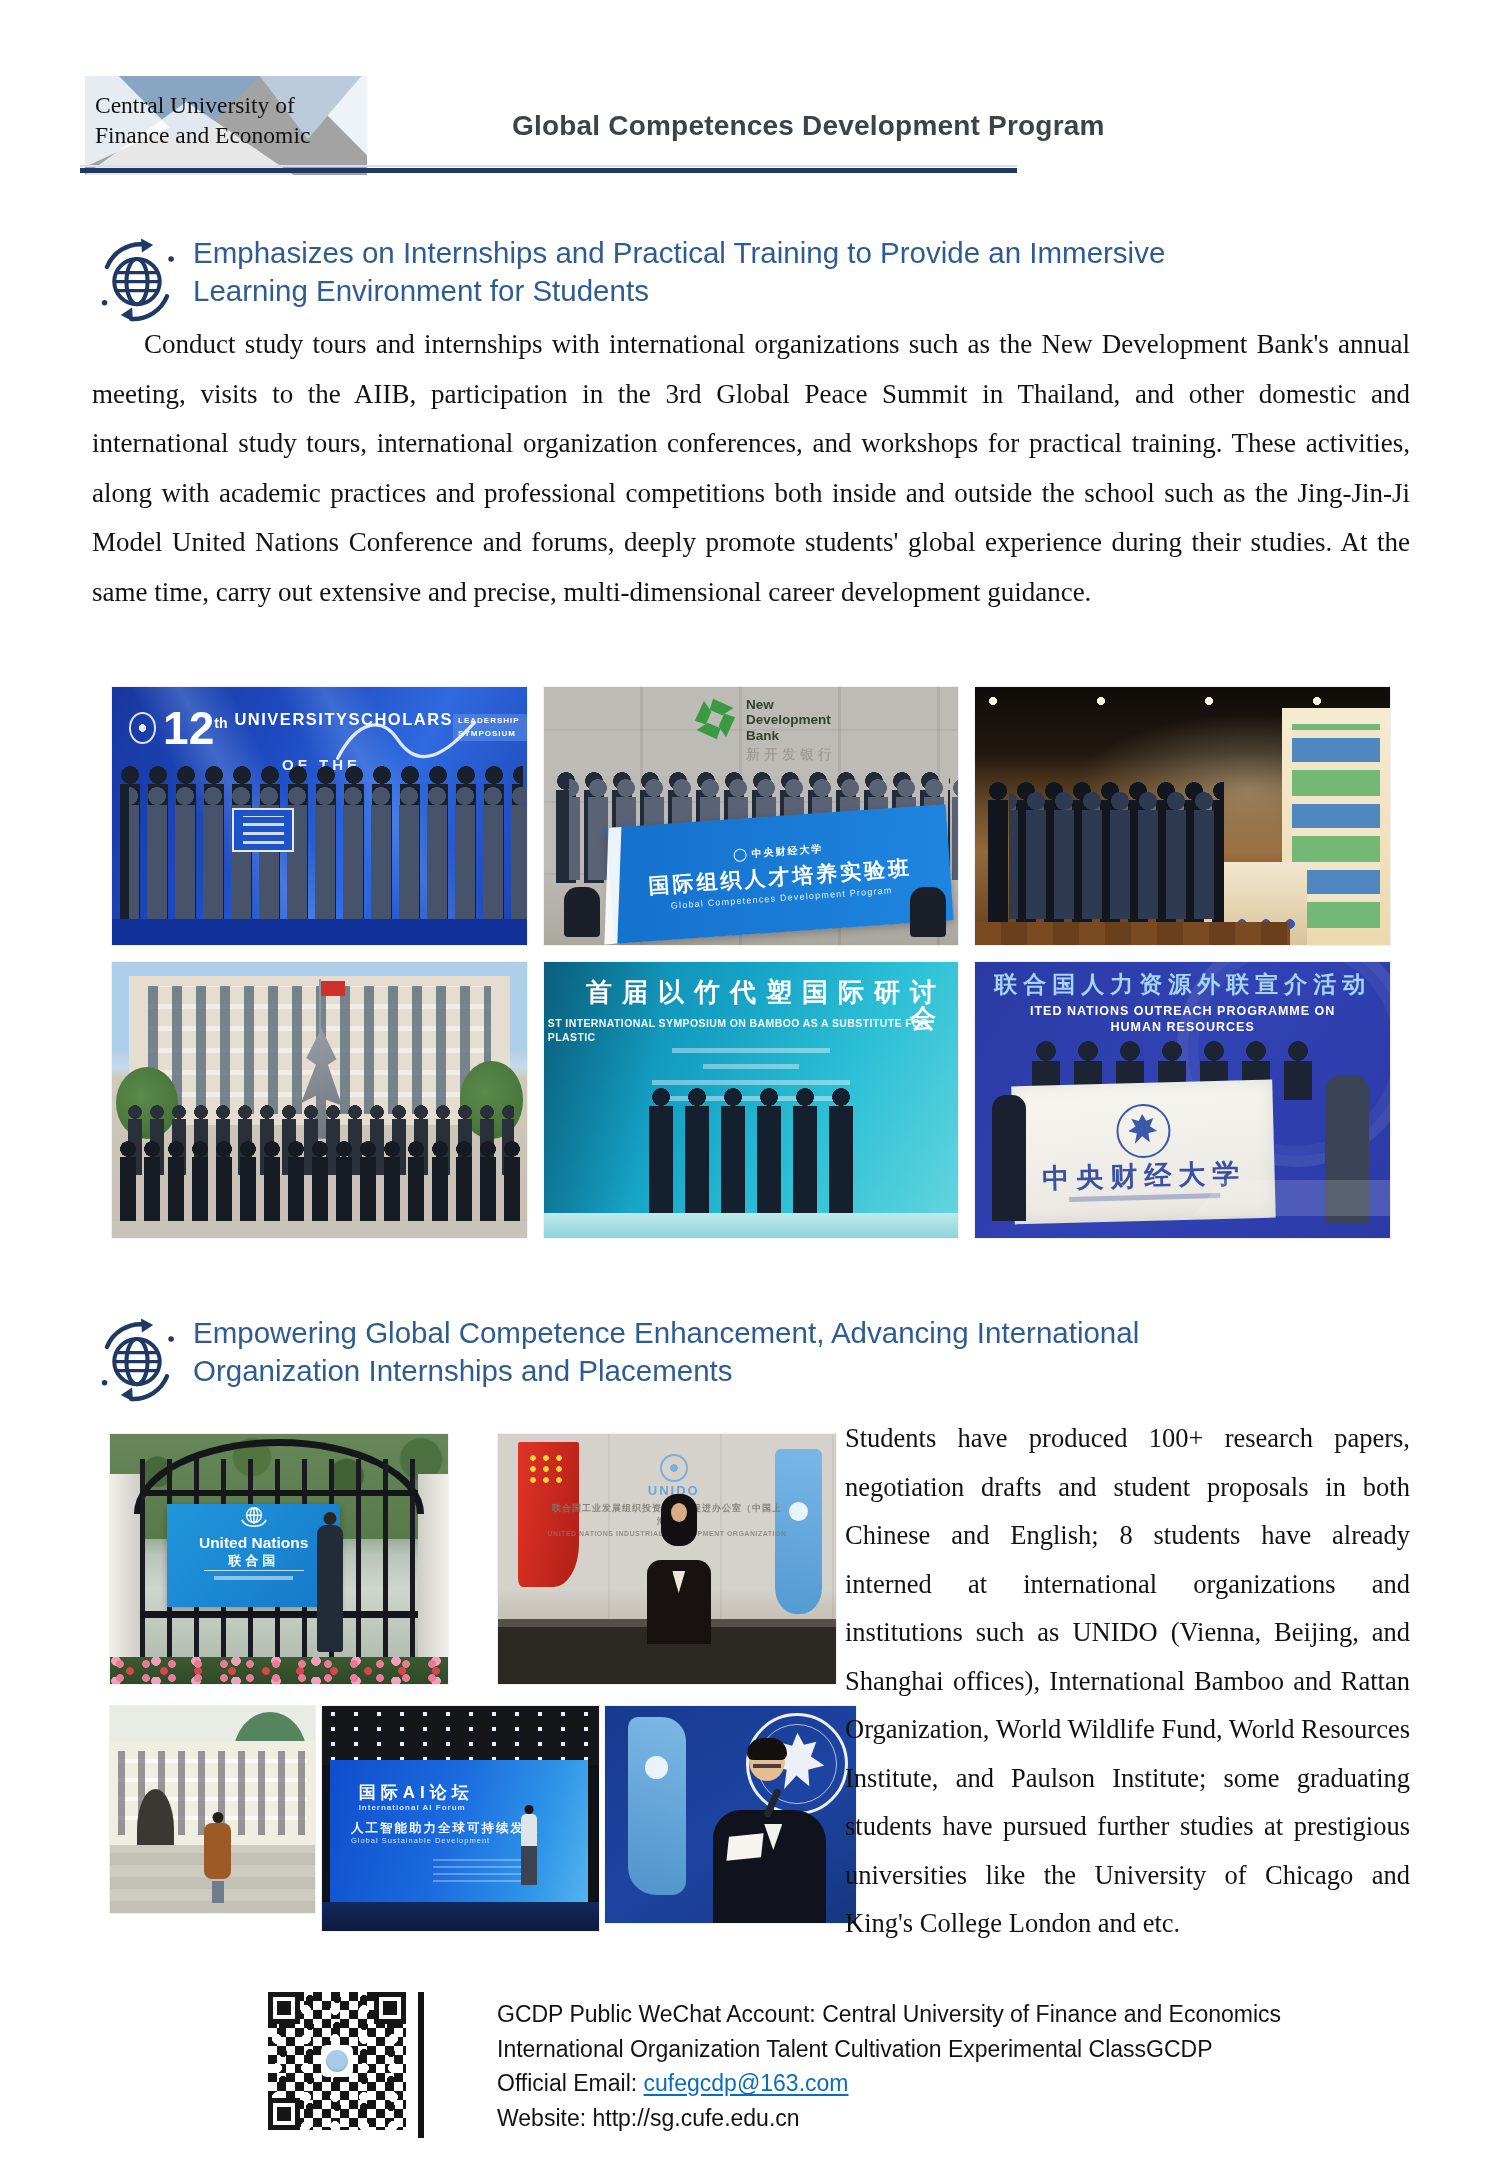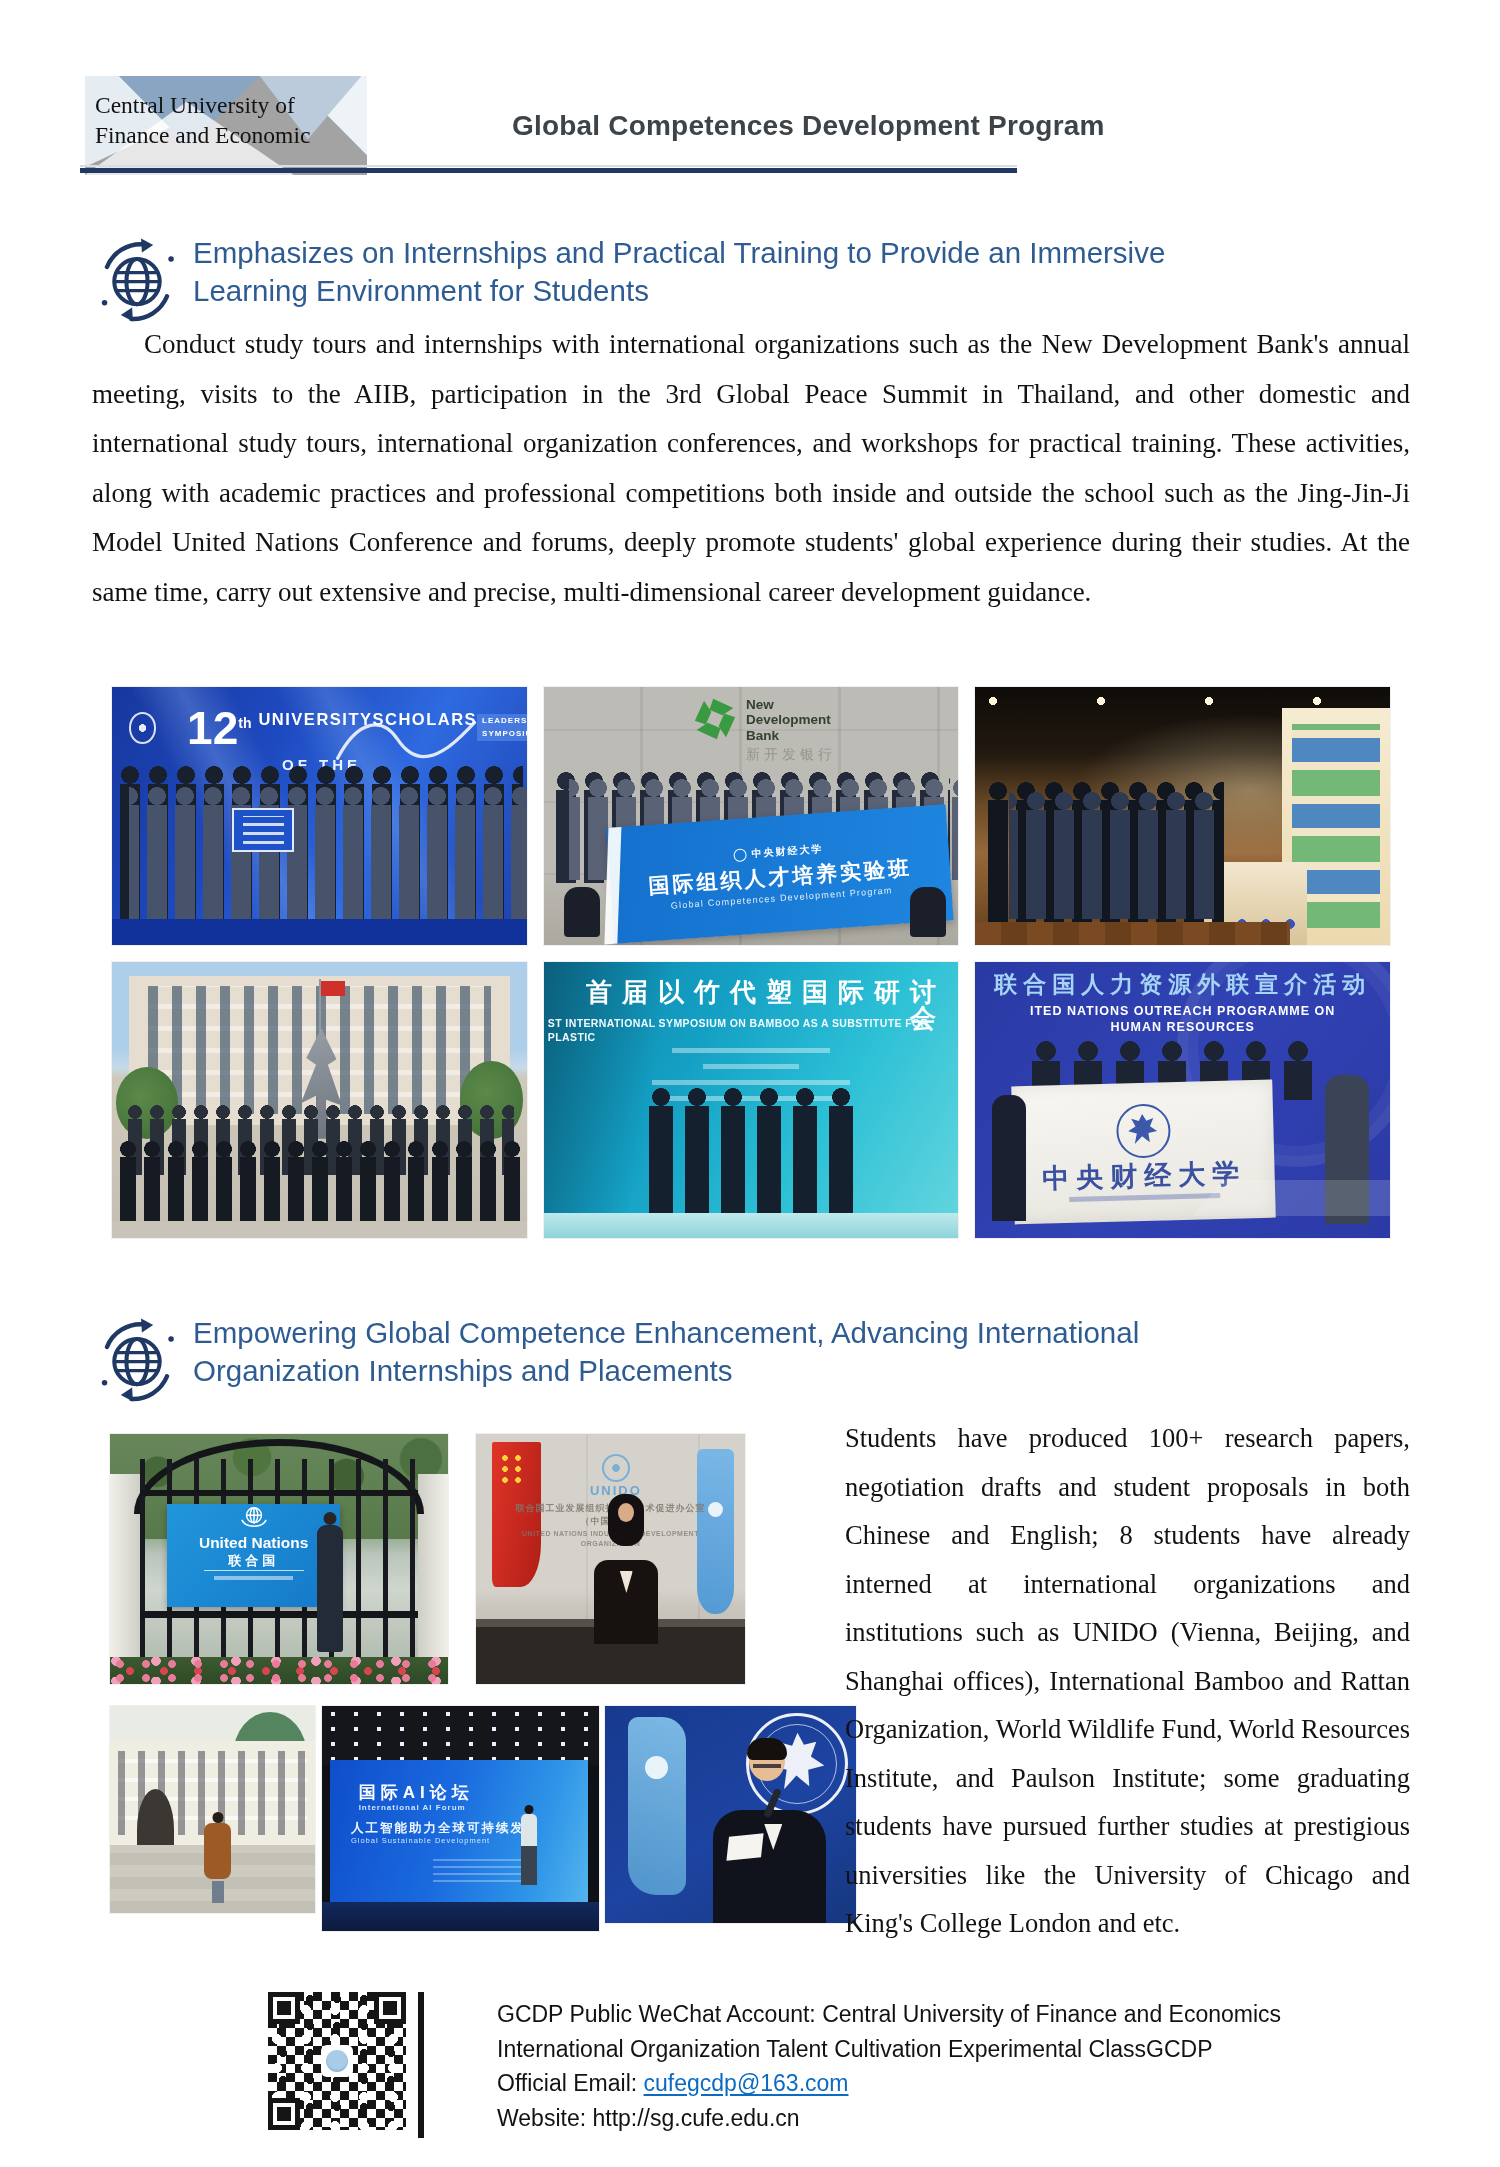--- a/index.html
+++ b/index.html
@@ -46,21 +46,21 @@
     background-size:var(--pitch) calc(var(--head)*2 + 4px),var(--pitch) 100%;
     background-position:0 0,0 calc(var(--head)*2 + 2px);
     background-repeat:repeat-x;}
 
   
   .ph-scholars{background:linear-gradient(118deg,#17379e 0%,#1e4ac0 35%,#2f6ae0 62%,#1b3fae 100%);}
   .sch-light{position:absolute;inset:0;background:linear-gradient(62deg,transparent 28%,rgba(170,205,255,.26) 37%,transparent 46%,transparent 54%,rgba(170,210,255,.2) 63%,transparent 71%);}
   .sch-brand{position:absolute;left:4%;top:8%;display:flex;align-items:flex-start;gap:7px;color:#fff;}
   .sch-badge{width:28px;height:28px;border:2.5px solid rgba(255,255,255,.85);border-radius:50%;margin-top:4px;
              background:radial-gradient(circle 4px at 50% 50%,rgba(255,255,255,.9) 90%,transparent);}
-  .sch-num{font:700 46px/0.9 "Liberation Sans",sans-serif;margin-left:24px;}
+  .sch-num{font:700 46px/0.9 "Liberation Sans",sans-serif;}
   .sch-num sup{font-size:14px;vertical-align:super;}
   .sch-words{display:flex;flex-direction:row;font:700 16.5px/1.15 "Liberation Sans",sans-serif;letter-spacing:1.5px;margin-top:2px;}
   .sch-chip{margin-top:4px;font:600 8px/1.7 "Liberation Sans",sans-serif;background:rgba(95,145,235,.55);
             padding:0 5px;letter-spacing:1px;}
   .sch-ofthe{position:absolute;left:41%;top:27%;font:600 15px/1 "Liberation Sans",sans-serif;color:#eaf2ff;letter-spacing:4px;}
   .sch-script{position:absolute;left:53%;top:10%;}
   .sch-board{position:absolute;left:29%;top:47%;width:15%;height:17%;background:#1d52c8;border:2px solid #e0e9ff;
              box-sizing:border-box;}
   .sch-board::after{content:"";position:absolute;inset:15%;background:
      repeating-linear-gradient(0deg,rgba(255,255,255,.8) 0 3px,transparent 3px 9px);}
@@ -162,21 +162,21 @@
   .unhr-embl{width:50px;height:50px;border-radius:50%;border:2.5px solid #3c58aa;position:relative;}
   .unhr-embl::after{content:"";position:absolute;left:20%;top:16%;width:58%;height:62%;background:#3c58aa;
      clip-path:polygon(50% 0,64% 22%,88% 14%,76% 40%,100% 56%,70% 62%,74% 92%,48% 72%,22% 96%,30% 62%,0 54%,26% 40%,12% 14%,38% 22%);}
   .unhr-flag-cn{font:700 27px/1 "Liberation Serif",serif;color:#3a50a0;letter-spacing:7px;}
   .unhr-cap{width:58%;height:5px;background:rgba(58,80,160,.35);}
   .unhr-pL{position:absolute;left:4%;bottom:6%;width:34px;height:46%;background:#1b2030;border-radius:14px 14px 0 0;}
   .unhr-pR{position:absolute;right:5%;bottom:5%;width:44px;height:54%;background:#3a4456;border-radius:16px 16px 0 0;}
 
   
   #phA{position:absolute;left:110px;top:1434px;width:338px;height:250px;}
-  #phB{position:absolute;left:476px;top:1434px;width:269px;height:250px;}
+  #phB{position:absolute;left:498px;top:1434px;width:338px;height:250px;}
   #phC{position:absolute;left:110px;top:1706px;width:205px;height:207px;}
   #phD{position:absolute;left:322px;top:1706px;width:277px;height:225px;}
   #phE{position:absolute;left:605px;top:1706px;width:251px;height:217px;}
 
   
   .ph-gate{background:linear-gradient(180deg,#7d9a6b 0%,#5f824e 30%,#b9c4bb 48%,#cfd6cd 62%,#aab4a8 100%);}
   .gate-foliage{position:absolute;left:0;right:0;top:0;height:42%;background:
      radial-gradient(circle 16px at 14% 36%,#46683a 92%,transparent) ,
      radial-gradient(circle 20px at 42% 22%,#51753f 92%,transparent),
      radial-gradient(circle 18px at 70% 40%,#3f6134 92%,transparent),

